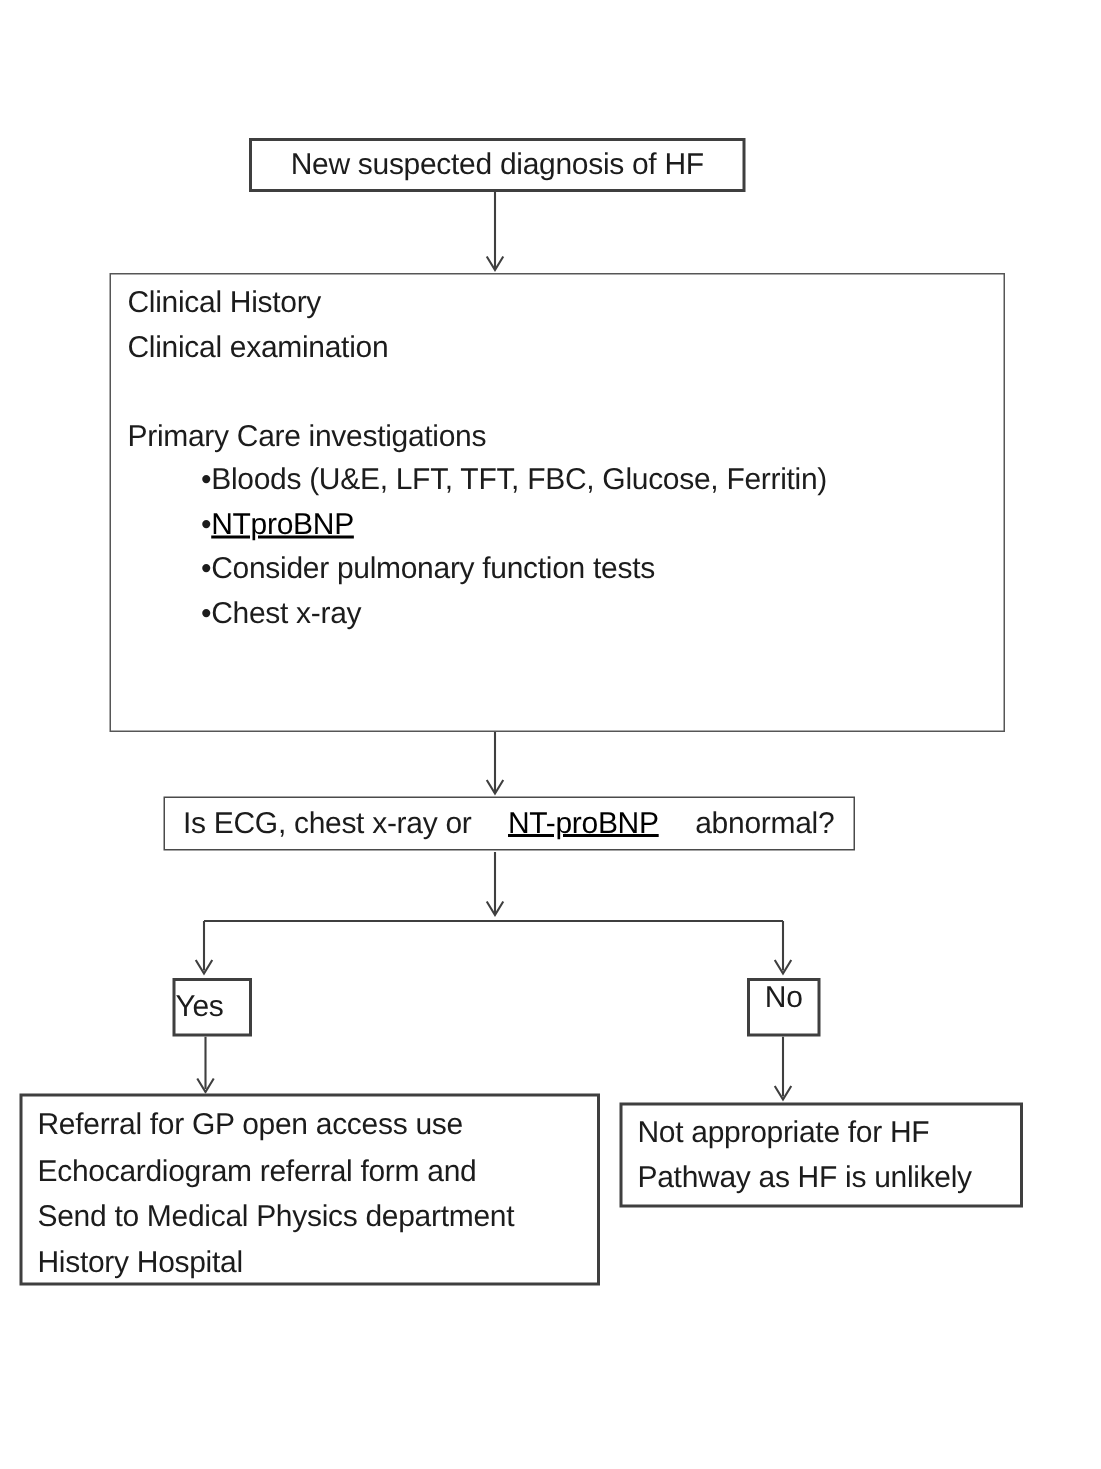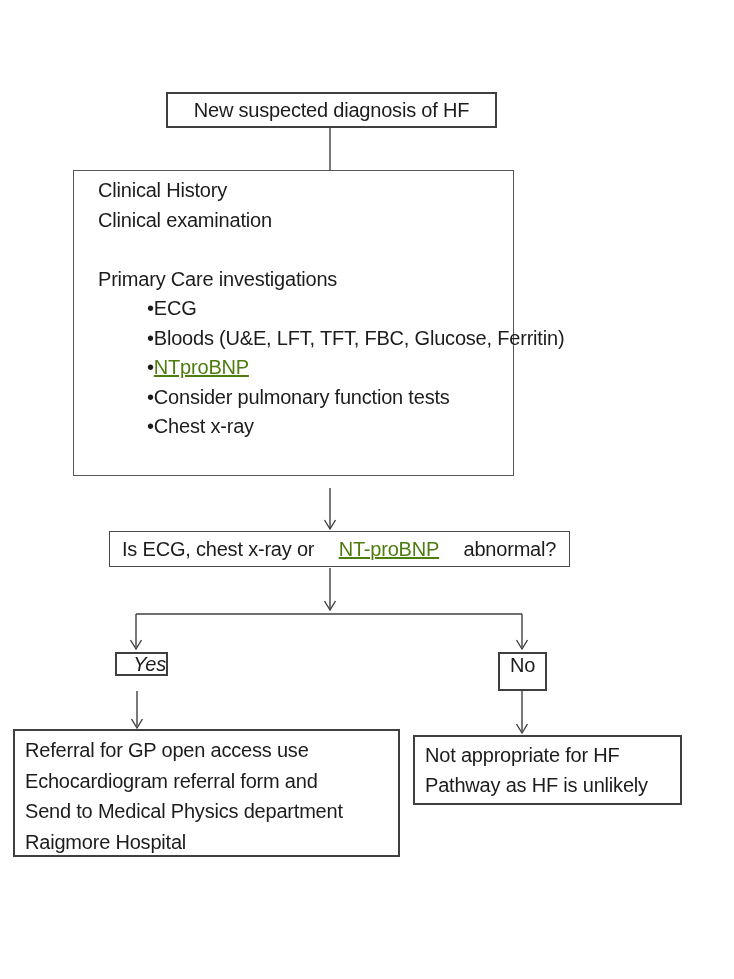--- a/index.html
+++ b/index.html
@@ -19,58 +19,58 @@
     box-sizing: border-box;
     background: #ffffff;
     border: 2px solid #3f3f3f;
   }
   #start-box {
     left: 166px; top: 92px; width: 331px; height: 36px;
     display: flex; align-items: center; justify-content: center;
     white-space: nowrap;
   }
   #workup-box {
-    left: 73px; top: 170px; width: 441px; height: 306px;
+    left: 73px; top: 182px; width: 597px; height: 306px;
     border-width: 1.5px; border-color: #565656;
-    padding: 5px 6px 0 24px;
+    padding: 5px 6px 0 11px;
     line-height: 29.5px;
   }
   .blank-line { height: 29.5px; }
   .bullet-line { margin-left: 49px; white-space: nowrap; }
   .bullet-char { display: inline; }
   #question-box {
     left: 109px; top: 531px; width: 461px; height: 36px;
     border-width: 1.5px; border-color: #4a4a4a;
     display: flex; align-items: center;
     padding-left: 12px;
     white-space: pre;
     gap: 19px;
   }
   #yes-box {
-    left: 115px; top: 652px; width: 53px; height: 24px;
-    display: flex; align-items: center; justify-content: flex-end; font-style: italic;
+    left: 115px; top: 652px; width: 53px; height: 39px;
+    display: flex; align-items: center; justify-content: flex-start;
   }
   #no-box {
     left: 498px; top: 652px; width: 49px; height: 39px;
     display: flex; align-items: flex-start; justify-content: center;
   }
   #outcome-yes-box {
     left: 13px; top: 729px; width: 387px; height: 128px;
     padding: 4px 6px 12px 10px;
     line-height: 30.5px;
     white-space: nowrap;
   }
   #outcome-no-box {
     left: 413px; top: 735px; width: 269px; height: 70px;
     padding: 3px 6px 0 10px;
     line-height: 30px;
     white-space: nowrap;
   }
   .link {
-    color: #4d7c0f;
+    color: #000000;
     text-decoration: underline;
     cursor: pointer;
   }
   svg.arrows {
     position: absolute;
     left: 0; top: 0;
     width: 734px; height: 979px;
     pointer-events: none;
   }
   svg.arrows line, svg.arrows polyline {
@@ -117,23 +117,20 @@
   <div class="box" id="start-box">
     <span>New suspected diagnosis of HF</span>
   </div>
 
   <div class="box" id="workup-box">
     <div>Clinical History</div>
     <div>Clinical examination</div>
     <div class="blank-line"></div>
     <div>Primary Care investigations</div>
     <div class="bullet-line">
-      <span class="bullet-char">•</span><span>ECG</span>
-    </div>
-    <div class="bullet-line">
       <span class="bullet-char">•</span><span>Bloods (U&amp;E, LFT, TFT, FBC, Glucose, Ferritin)</span>
     </div>
     <div class="bullet-line">
       <span class="bullet-char">•</span><a class="link">NTproBNP</a>
     </div>
     <div class="bullet-line">
       <span class="bullet-char">•</span><span>Consider pulmonary function tests</span>
     </div>
     <div class="bullet-line">
       <span class="bullet-char">•</span><span>Chest x-ray</span>
@@ -149,21 +146,21 @@
   </div>
 
   <div class="box" id="no-box">
     <span>No</span>
   </div>
 
   <div class="box" id="outcome-yes-box">
     <div>Referral for GP open access use</div>
     <div>Echocardiogram referral form and</div>
     <div>Send to Medical Physics department</div>
-    <div>Raigmore Hospital</div>
+    <div>History Hospital</div>
   </div>
 
   <div class="box" id="outcome-no-box">
     <div>Not appropriate for HF</div>
     <div>Pathway as HF is unlikely</div>
   </div>
 
 </div>
 
 </body></html>

